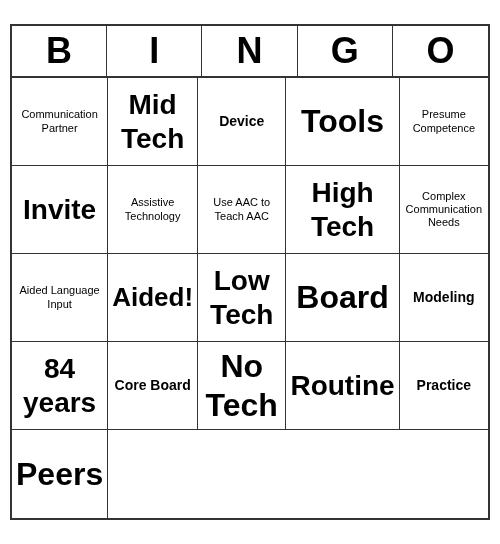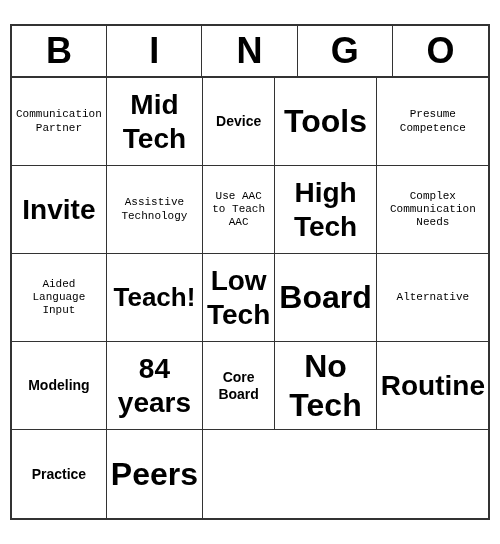--- a/index.html
+++ b/index.html
@@ -65,21 +65,20 @@
     .bingo-cell.xxl-text {
       font-size: 32px;
       font-weight: bold;
     }
     .bingo-cell.free {
       font-size: 26px;
       font-weight: bold;
     }
     .bingo-cell.small-text {
       font-size: 11px;
-      font-family: Liberation Mono, monospace;
     }
   </style>
 </head>
 <body>
 
 <div class="bingo-card">
   <div class="bingo-header">
   <div class="bingo-header-cell">B</div>
       <div class="bingo-header-cell">I</div>
       <div class="bingo-header-cell">N</div>
@@ -91,24 +90,23 @@
       <div class="bingo-cell xl-text">Mid Tech</div>
       <div class="bingo-cell large-text">Device</div>
       <div class="bingo-cell xxl-text">Tools</div>
       <div class="bingo-cell small-text">Presume Competence</div>
       <div class="bingo-cell xl-text">Invite</div>
       <div class="bingo-cell small-text">Assistive Technology</div>
       <div class="bingo-cell small-text">Use AAC to Teach AAC</div>
       <div class="bingo-cell xl-text">High Tech</div>
       <div class="bingo-cell small-text">Complex Communication Needs</div>
       <div class="bingo-cell small-text">Aided Language Input</div>
-      <div class="bingo-cell free">Teach!</div>
+      <div class="bingo-cell free">Aided!</div>
       <div class="bingo-cell xl-text">Low Tech</div>
       <div class="bingo-cell xxl-text">Board</div>
-      <div class="bingo-cell small-text">Alternative</div>
       <div class="bingo-cell large-text">Modeling</div>
       <div class="bingo-cell xl-text">84 years</div>
       <div class="bingo-cell large-text">Core Board</div>
       <div class="bingo-cell xxl-text">No Tech</div>
       <div class="bingo-cell xl-text">Routine</div>
       <div class="bingo-cell large-text">Practice</div>
       <div class="bingo-cell xxl-text">Peers</div>
     </div>
 </div>
 

